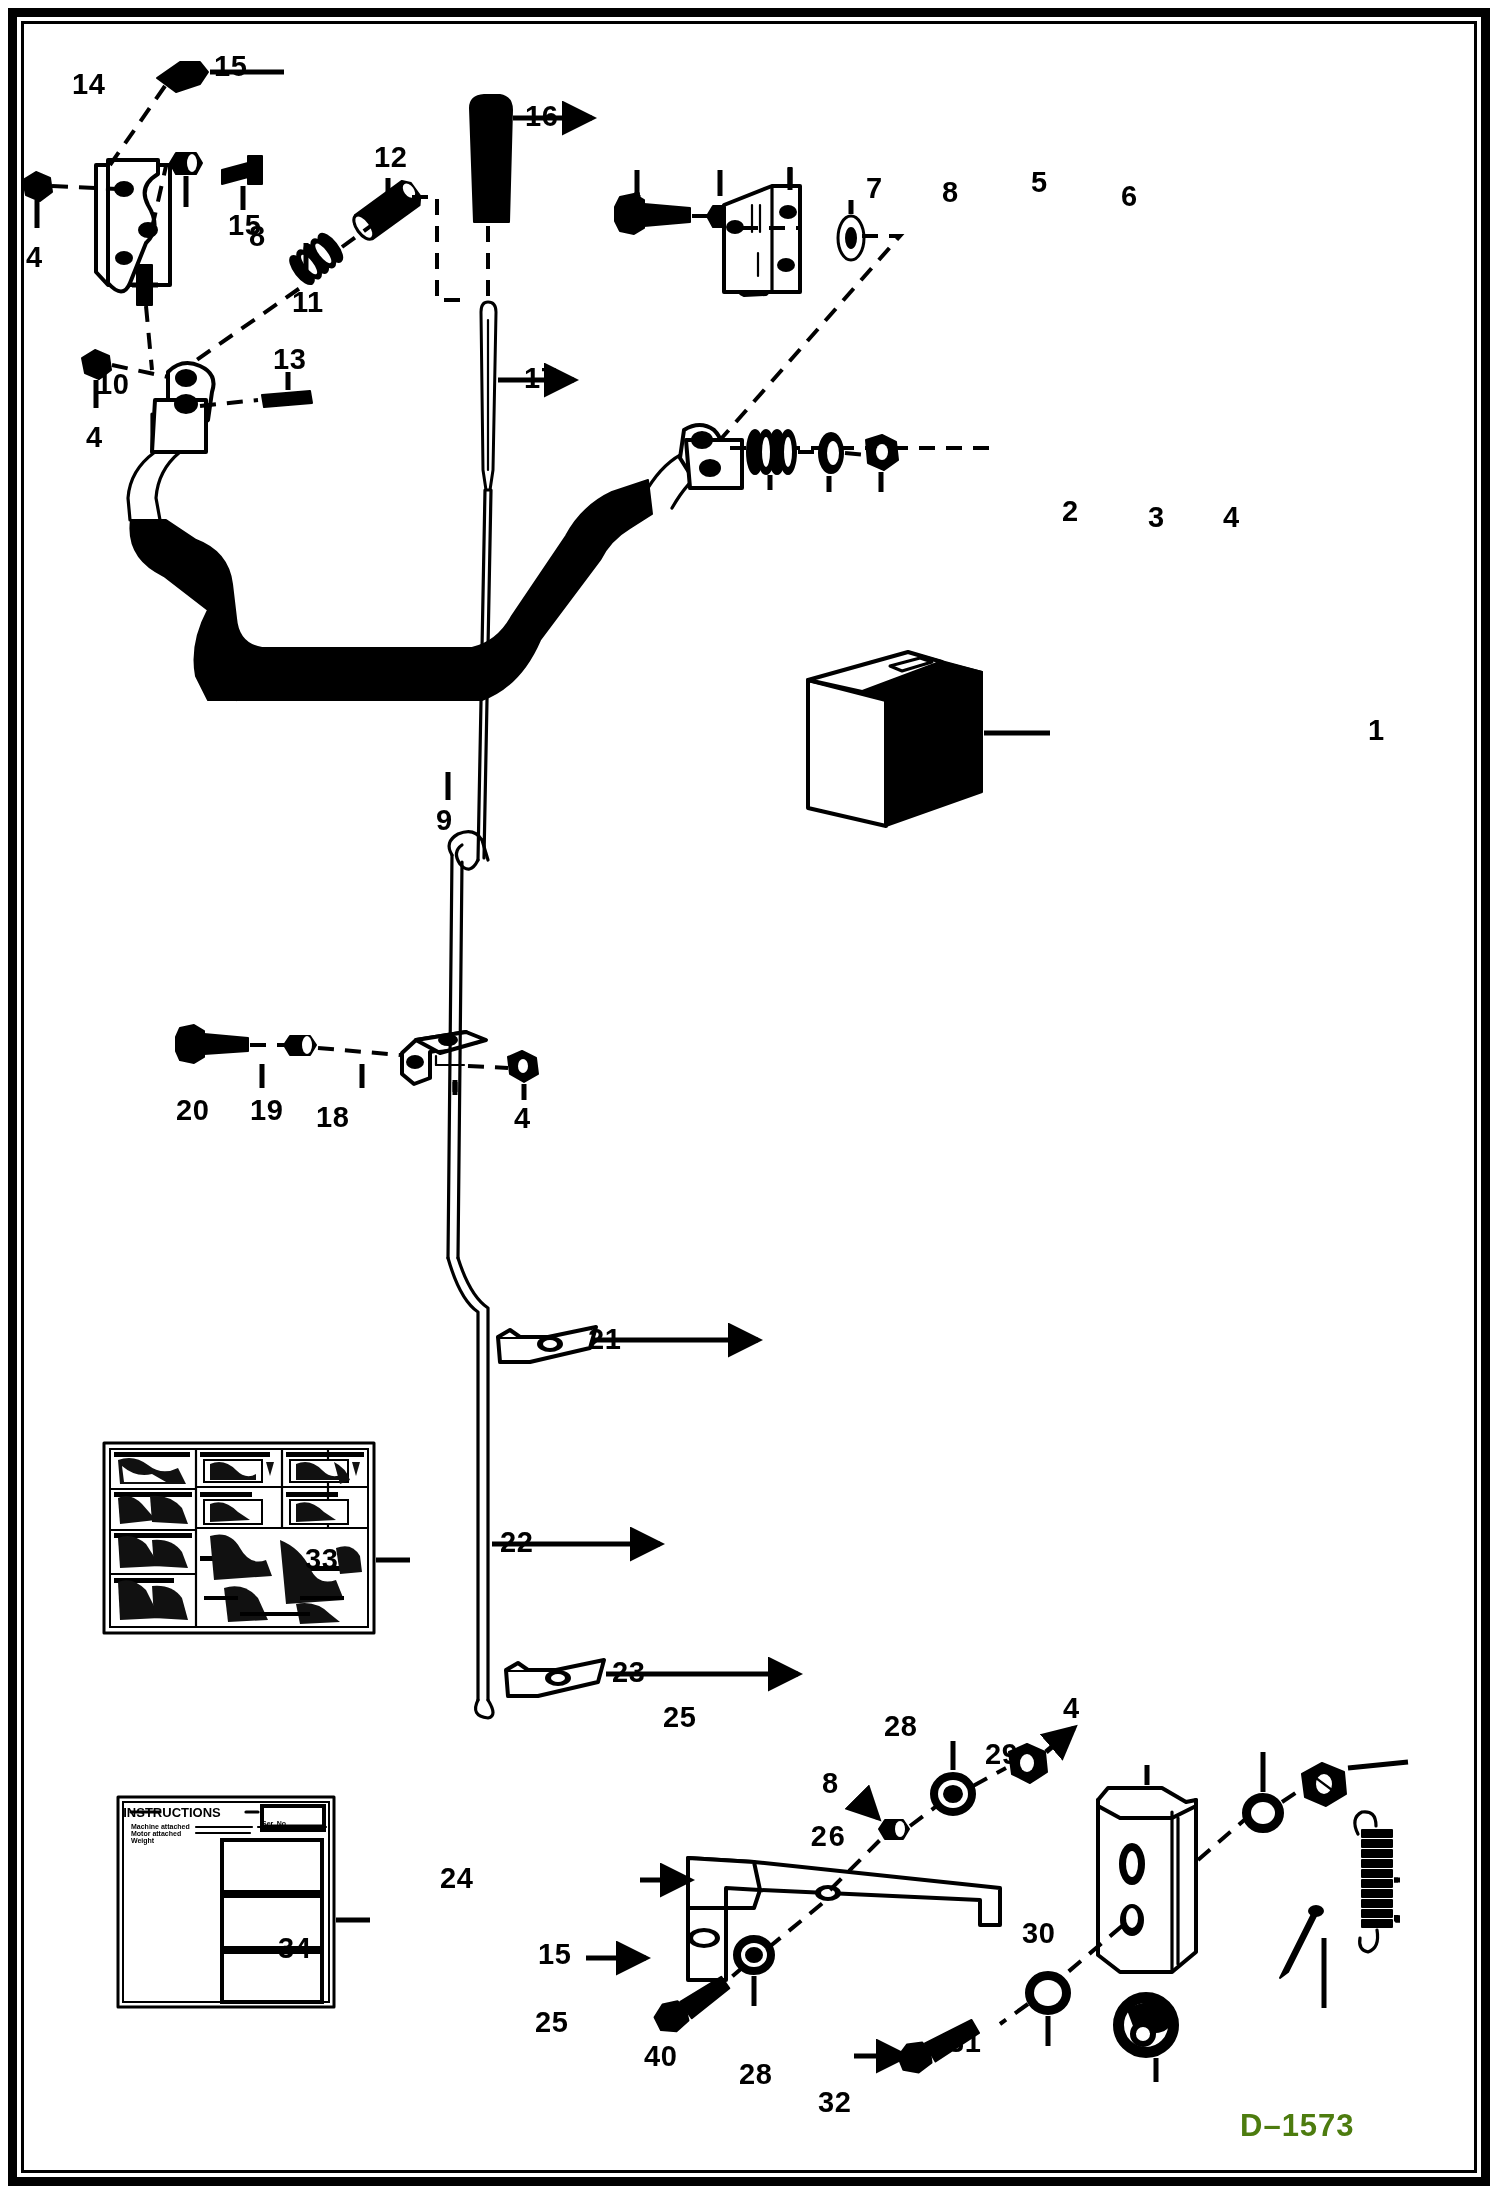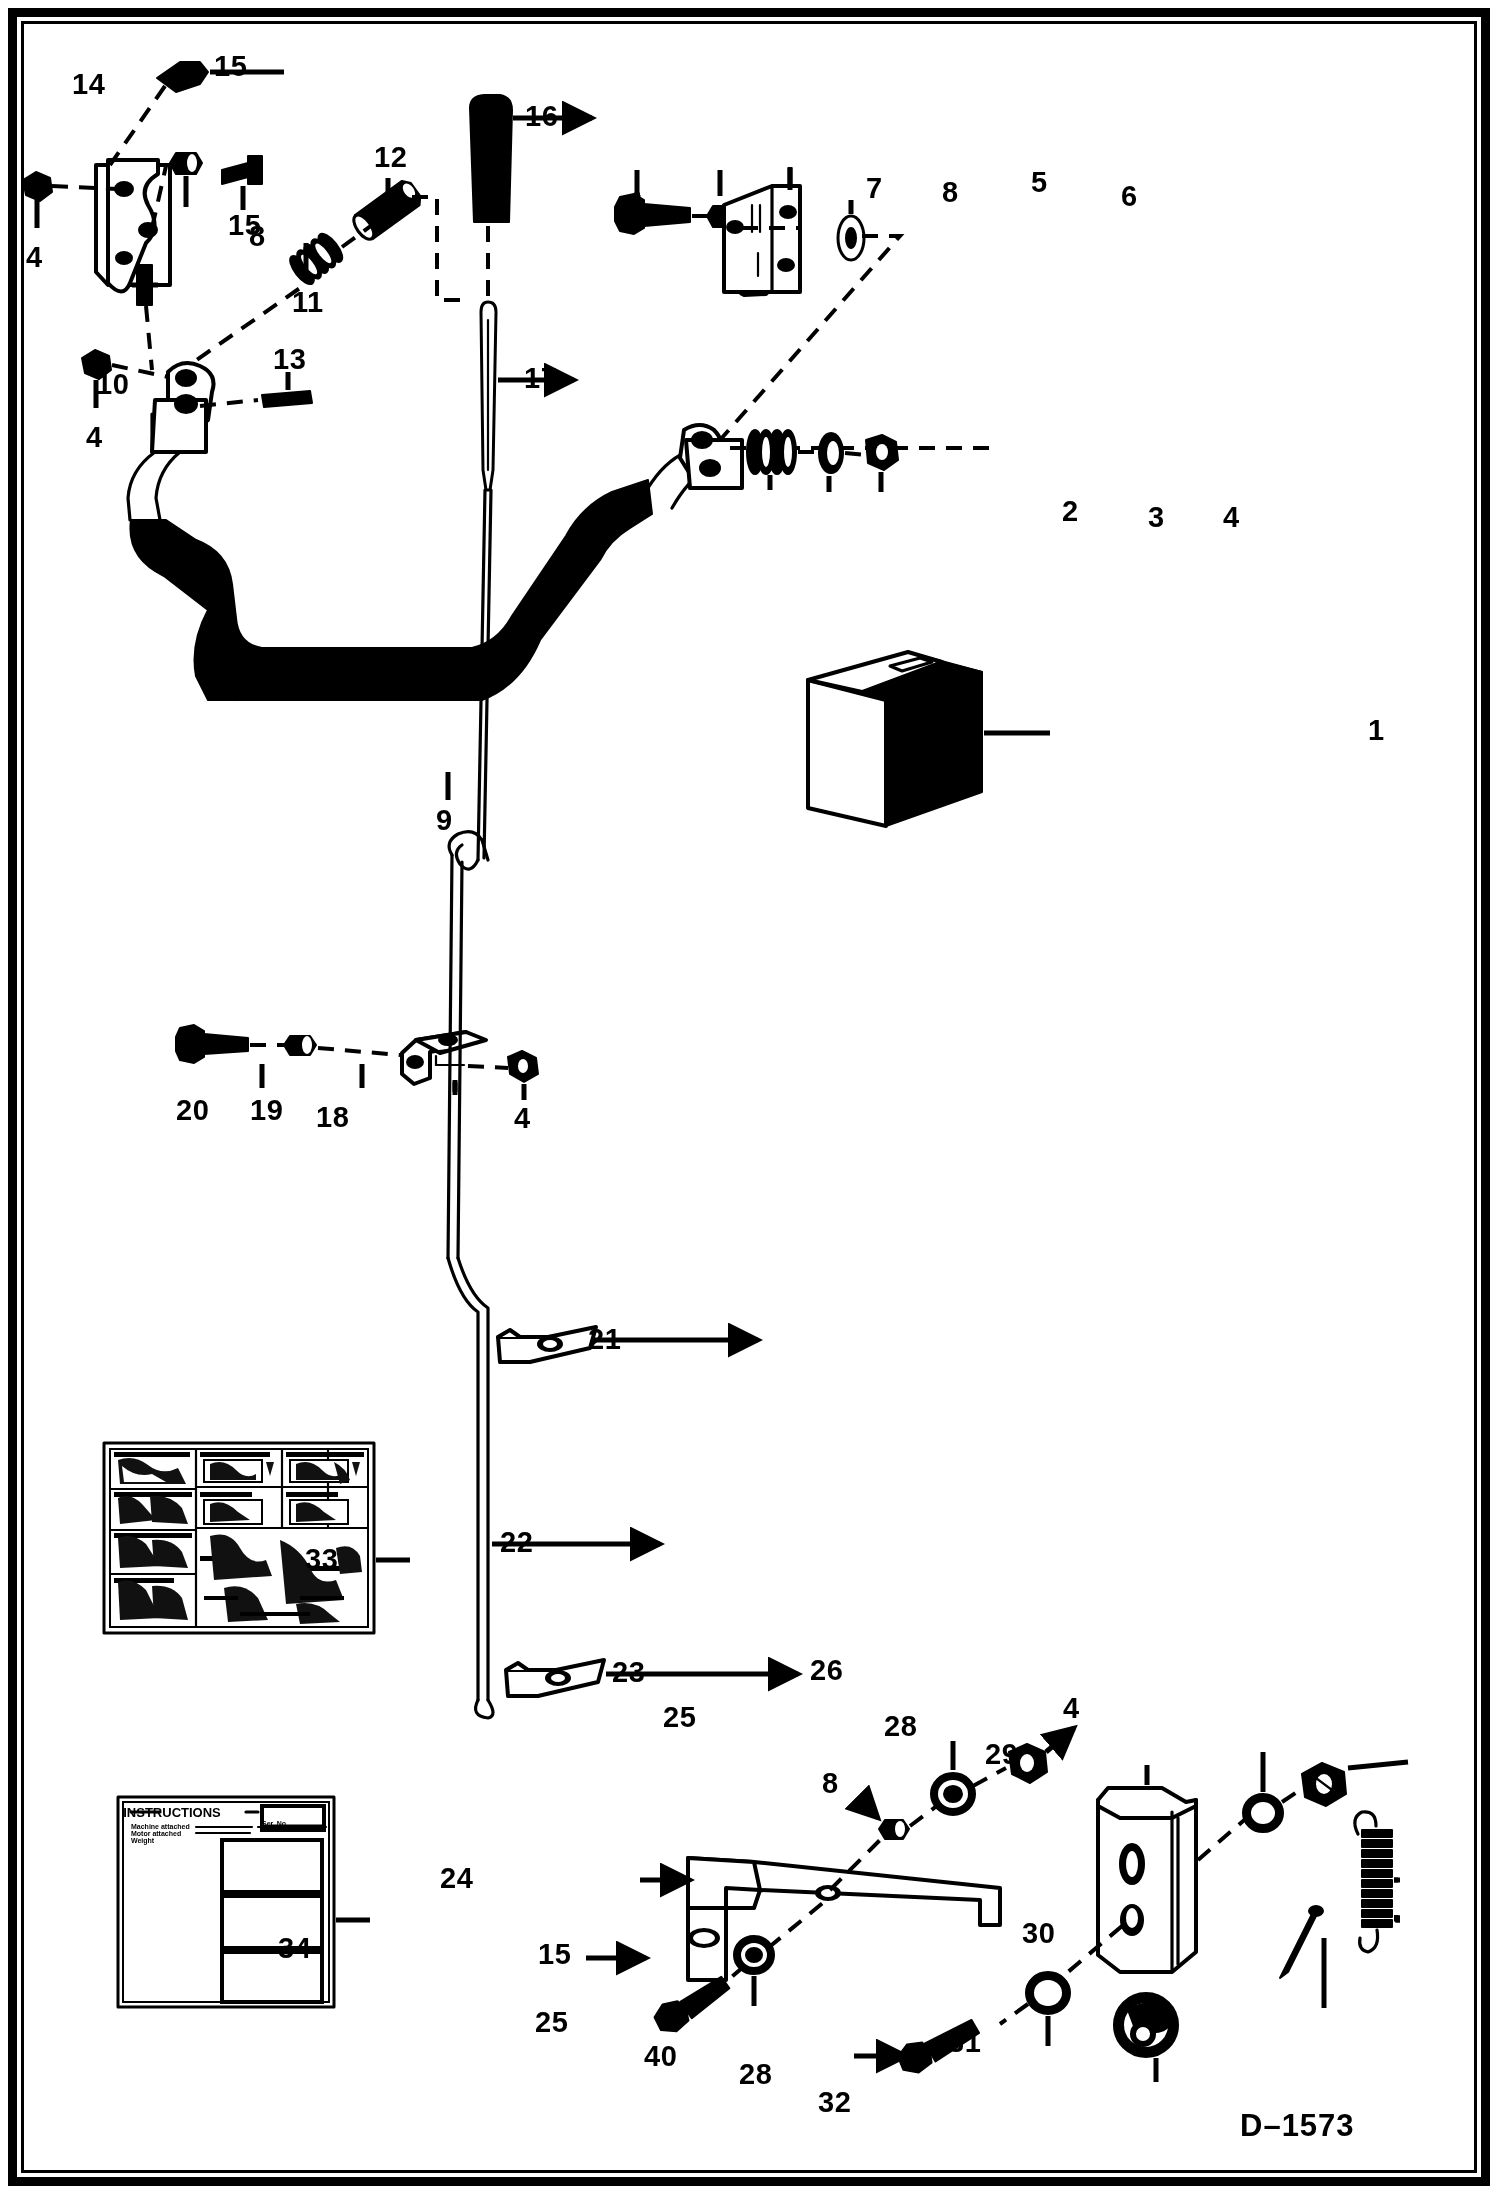--- a/index.html
+++ b/index.html
@@ -52,21 +52,21 @@
     line-height: 1;
     letter-spacing: 0.5px;
     white-space: nowrap;
     user-select: none;
   }
   .drawing-no {
     position: absolute;
     font-family: "Liberation Sans", sans-serif;
     font-weight: bold;
     font-size: 31px;
-    color: #000000;
+    color: #4d7c0f;
     letter-spacing: 1px;
     white-space: nowrap;
   }
 </style>
 </head>
 <body>
 
 <div id="page">
 
   <div id="frame-outer"></div>
@@ -664,21 +664,21 @@
   <div class="callout" style="left:524px;  top:364px;">17</div>
   <div class="callout" style="left:316px;  top:1103px;">18</div>
   <div class="callout" style="left:250px;  top:1096px;text-align:center;">19</div>
   <div class="callout" style="left:176px;  top:1096px;">20</div>
   <div class="callout" style="left:588px;  top:1325px;">21</div>
   <div class="callout" style="left:500px;  top:1528px;">22</div>
   <div class="callout" style="left:612px;  top:1658px;">23</div>
   <div class="callout" style="left:440px;  top:1864px;">24</div>
   <div class="callout" style="left:663px;  top:1703px;">25</div>
   <div class="callout" style="left:535px;  top:2008px;">25</div>
-  <div class="callout" style="left:810px;  top:1656px;">26</div>
+  <div class="callout" style="left:810px;  top:1824px;font-family:Liberation Mono, monospace;">26</div>
   <div class="callout" style="left:644px;  top:2042px;">40</div>
   <div class="callout" style="left:884px;  top:1712px;">28</div>
   <div class="callout" style="left:739px;  top:2060px;">28</div>
   <div class="callout" style="left:985px;  top:1740px;">29</div>
   <div class="callout" style="left:1022px; top:1906px;margin-top:13px;">30</div>
   <div class="callout" style="left:948px;  top:2028px;">31</div>
   <div class="callout" style="left:818px;  top:2088px;">32</div>
   <div class="callout" style="left:305px;  top:1545px;">33</div>
   <div class="callout" style="left:278px;  top:1905px;margin-top:29px;">34</div>
 

